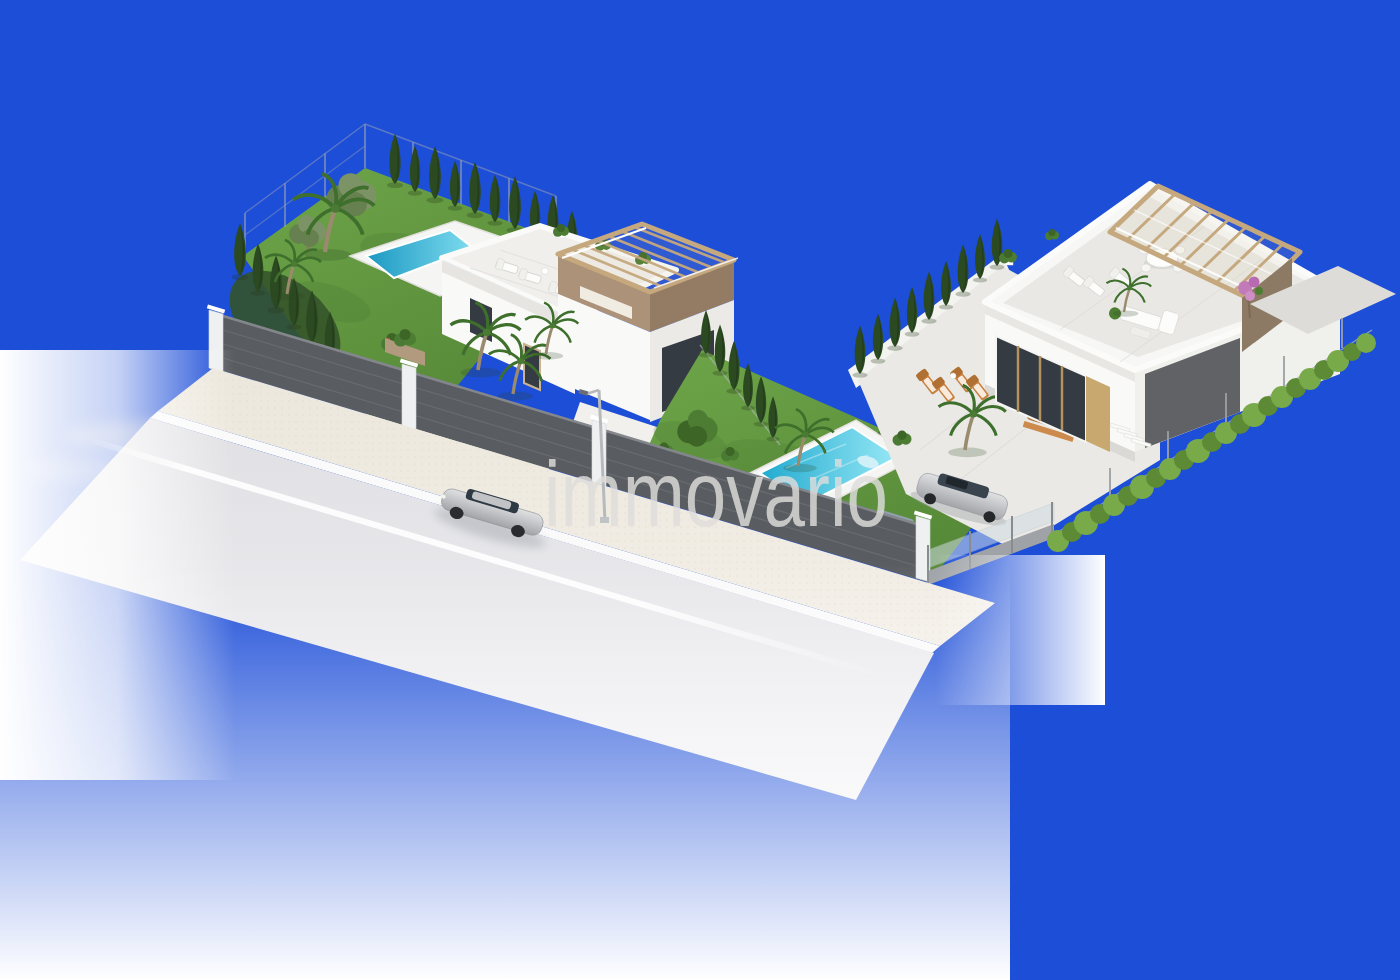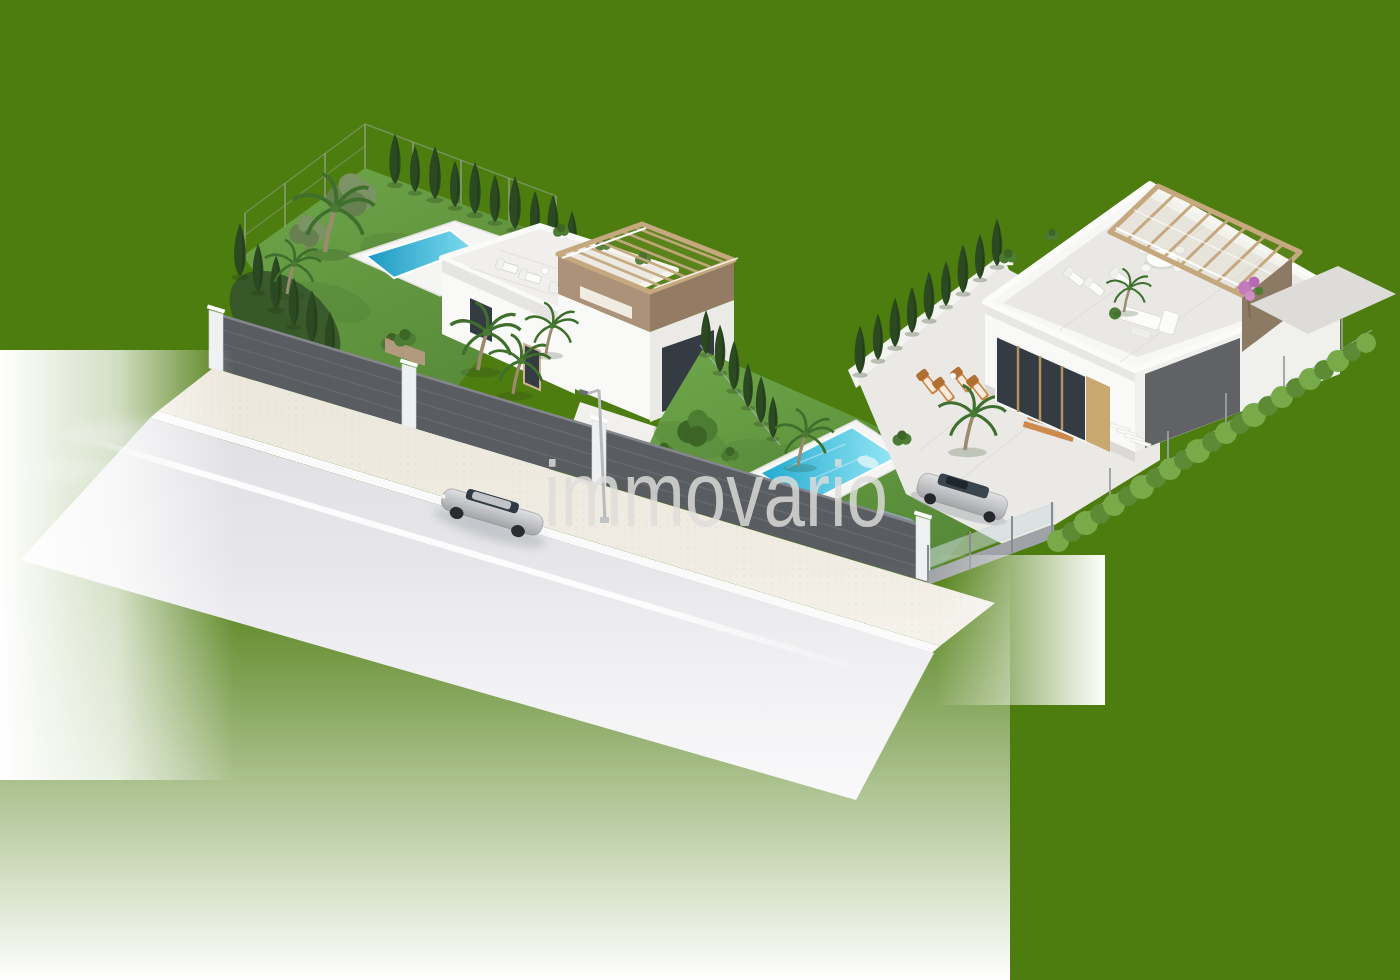--- a/index.html
+++ b/index.html
@@ -1,16 +1,16 @@
 <!DOCTYPE html>
 <html style="--lawn: #6ea549; --lawn2: #578a38; --cypress: #2c4a21; --hedge: #79aa49; --hedge2: #5d8a35; --tree: #4d7d33; --olive: #7c9465; --palm: #3e6f2c; --pool_deep: #1b98c2; --pool_light: #7edcef; --pool_deep2: #21aacf; --pool_light2: #97e8f6; --deck: #f5f5f3; --road: #e0e0e4; --road_light: #f1f1f4; --sidewalk: #ece7dc; --sidewalk_light: #f3efe7; --curb: #fafafa; --lane: #ffffff; --stone: #595d61; --stone2: #74787e; --pillar: #eef0f1; --white_wall: #f9f9f8; --wall_shade: #e6e5e1; --floor: #e9e8e5; --wood: #c5a87e; --wood2: #a8885f; --band: #ac9278; --band2: #947c64; --brown_wall: #8d7a64; --gray_panel: #606266; --glass: #353b42; --car_silver_hi: #e0e1e3; --car_silver_lo: #a2a4a8; --car_dark: #454a52; --car_white: #eef0f1; --pink: #c27ab8; --furn: #c9813f; --wm: #dfdddb;"><head>
 <meta charset="utf-8">
 <style>
   html,body{margin:0;padding:0;background:#fff;}
-  .stage{position:relative;width:1400px;height:980px;background:#4d7c0f;overflow:hidden;}
+  .stage{position:relative;width:1400px;height:980px;background:#1d4ed8;overflow:hidden;}
   svg text{font-family:"Liberation Sans", sans-serif;}
   .cyp{fill:var(--cypress,#2c4a21);}
   .cypd{fill:rgba(0,0,0,.18);}
   .treeA{fill:var(--tree,#4d7d33);}
   .treeB{fill:#3c6526;}
   .oliveA{fill:var(--olive,#7c9465);}
   .oliveB{fill:#668050;}
   .bushg{fill:#4a7a33;}
   .furn{fill:var(--furn,#c9813f);}
   .deckf{fill:var(--deck,#f5f5f3);}

